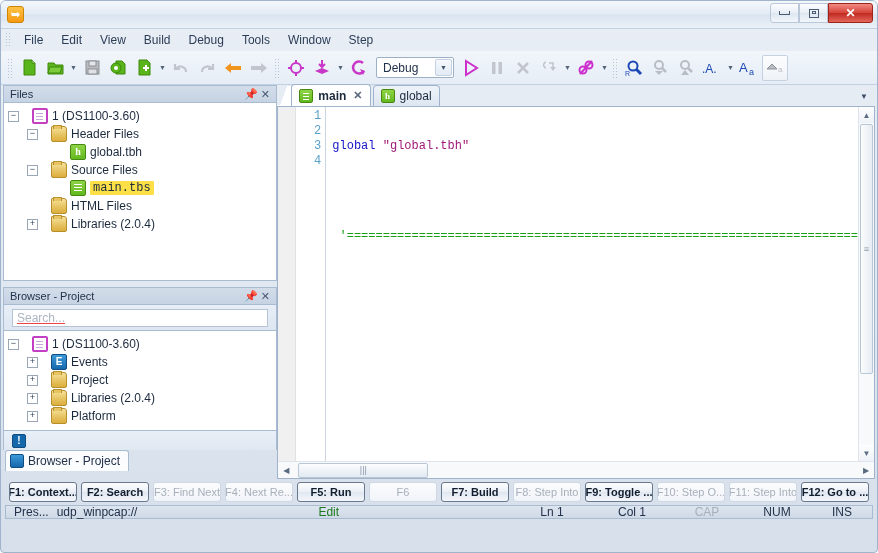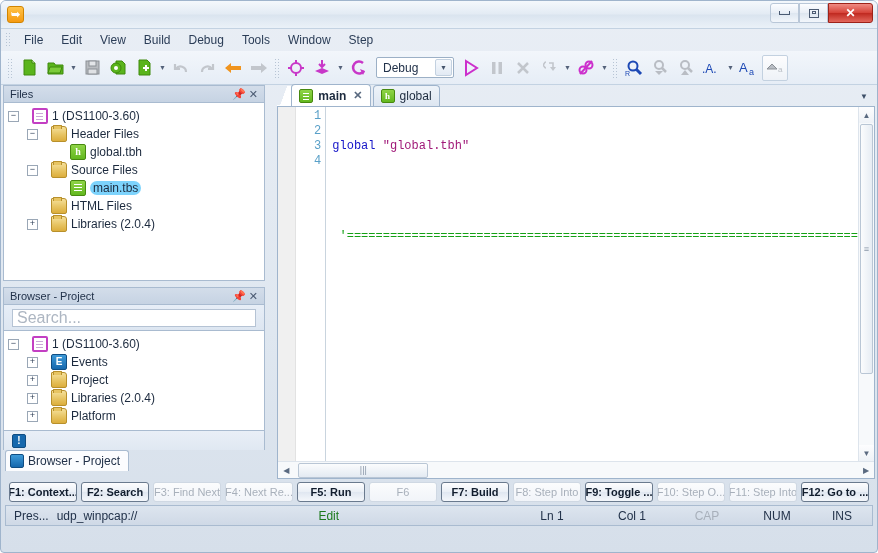--- a/index.html
+++ b/index.html
@@ -180,31 +180,31 @@
     background: linear-gradient(180deg,#8fd447 0%,#63b81f 100%);
     border:1px solid #47890f; border-radius:2px;
     color:#fff; font-size:10px; font-weight:bold; line-height:14px; text-align:center;
     font-family:"Liberation Serif", serif;
   }
   .ic-events {
     background: linear-gradient(180deg,#3d9ad8 0%,#1668ad 100%);
     border:1px solid #0f4d83; border-radius:2px;
     color:#fff; font-size:10px; font-weight:bold; line-height:14px; text-align:center;
   }
-  .sel { background:#7dd3fc; padding:0 3px; border-radius:7px; }
+  .sel { background:#fde047; padding:0 3px; border-radius:1px;font-family:Liberation Mono, monospace; }
 
   .searchbox {
     height: 26px; background: linear-gradient(180deg,#e7eef7,#dde6f1);
     border: 1px solid #a9bbd0; border-top: none;
     display:flex; align-items:center; padding: 0 8px;
   }
   .searchbox input {
     width: 100%; height: 18px; border: 1px solid #b5c3d4; background:#fff;
-    font-family:"Liberation Sans", sans-serif; font-size:16px; color:#701a75;
-    padding: 0 4px; outline: none;
+    font-family:"Liberation Sans", sans-serif; font-size:12px; color:#ef4444;
+    padding: 0 4px; outline: none; text-decoration: underline;
   }
   .searchbox input::placeholder { color:#adb6c2; }
 
   .memline {
     height: 19px; display:flex; align-items:center; gap:6px;
     padding-left: 8px; font-size:12px; color:#8d959f;
     background: linear-gradient(180deg,#e9eff7,#e0e8f2);
     border-left:1px solid #a9bbd0; border-right:1px solid #a9bbd0;
   }
   .warn-ic {
@@ -217,21 +217,21 @@
     height: 20px; padding: 0 8px 0 4px;
     font-size: 12px; color:#22324a;
     border:1px solid #a9bbd0; border-bottom:none; border-radius:3px 3px 0 0;
     background: linear-gradient(180deg,#e2eaf4,#d2dce9);
   }
   .btab.active { background:#fbfcfe; height:21px; }
   .bt-ic { width:14px;height:14px;background:linear-gradient(180deg,#3d9ad8,#1668ad);
     border:1px solid #0f4d83;border-radius:2px; }
 
   
-  .right-col { flex: 1; display: flex; flex-direction: column; margin-left: 12px; }
+  .right-col { flex: 1; display: flex; flex-direction: column; margin-left: 0; }
   .doctabs {
     height: 22px; display: flex; align-items: flex-end;
     position: relative;
     border-bottom: 1px solid #9fb4cc;
   }
   .tab-slant { width: 14px; height: 20px;
     background: linear-gradient(110deg, transparent 48%, #fff 49%);
     border-bottom: 1px solid #fff; }
   .dtab {
     display: flex; align-items: center; gap: 5px;
@@ -314,21 +314,21 @@
     background: linear-gradient(180deg,#fbfcfe 0%,#eef2f8 50%,#e5ebf3 51%,#f6f8fc 100%);
     color:#1c2a3e; overflow:hidden; white-space:nowrap;
   }
   .fk.on { border-color:#6a7a8e; color:#111d2e; font-weight:bold;
            background: linear-gradient(180deg,#fdfdfe 0%,#eaeff6 50%,#e0e7f1 51%,#f4f7fb 100%); }
   .fk.off { color:#a8b0bb; border-color:#cfd8e3;
             background: linear-gradient(180deg,#fbfcfd,#f1f4f9); }
 
   
   .statusbar {
-    height: 21px; display:flex; align-items:center;
+    height: 14px; display:flex; align-items:center;
     margin: 0 4px 3px 4px;
     border: 1px solid #a9bbd0;
     background: linear-gradient(180deg,#dde5ef,#cfd9e6);
     font-size: 12px; color:#22324a;
   }
   .st-cell { padding: 0 8px; height:100%; display:flex; align-items:center; }
   .st-flex { flex:1; }
   .st-edit { color:#1c7a1c; }
   .st-dim { color:#a8b0bb; }
 </style>

